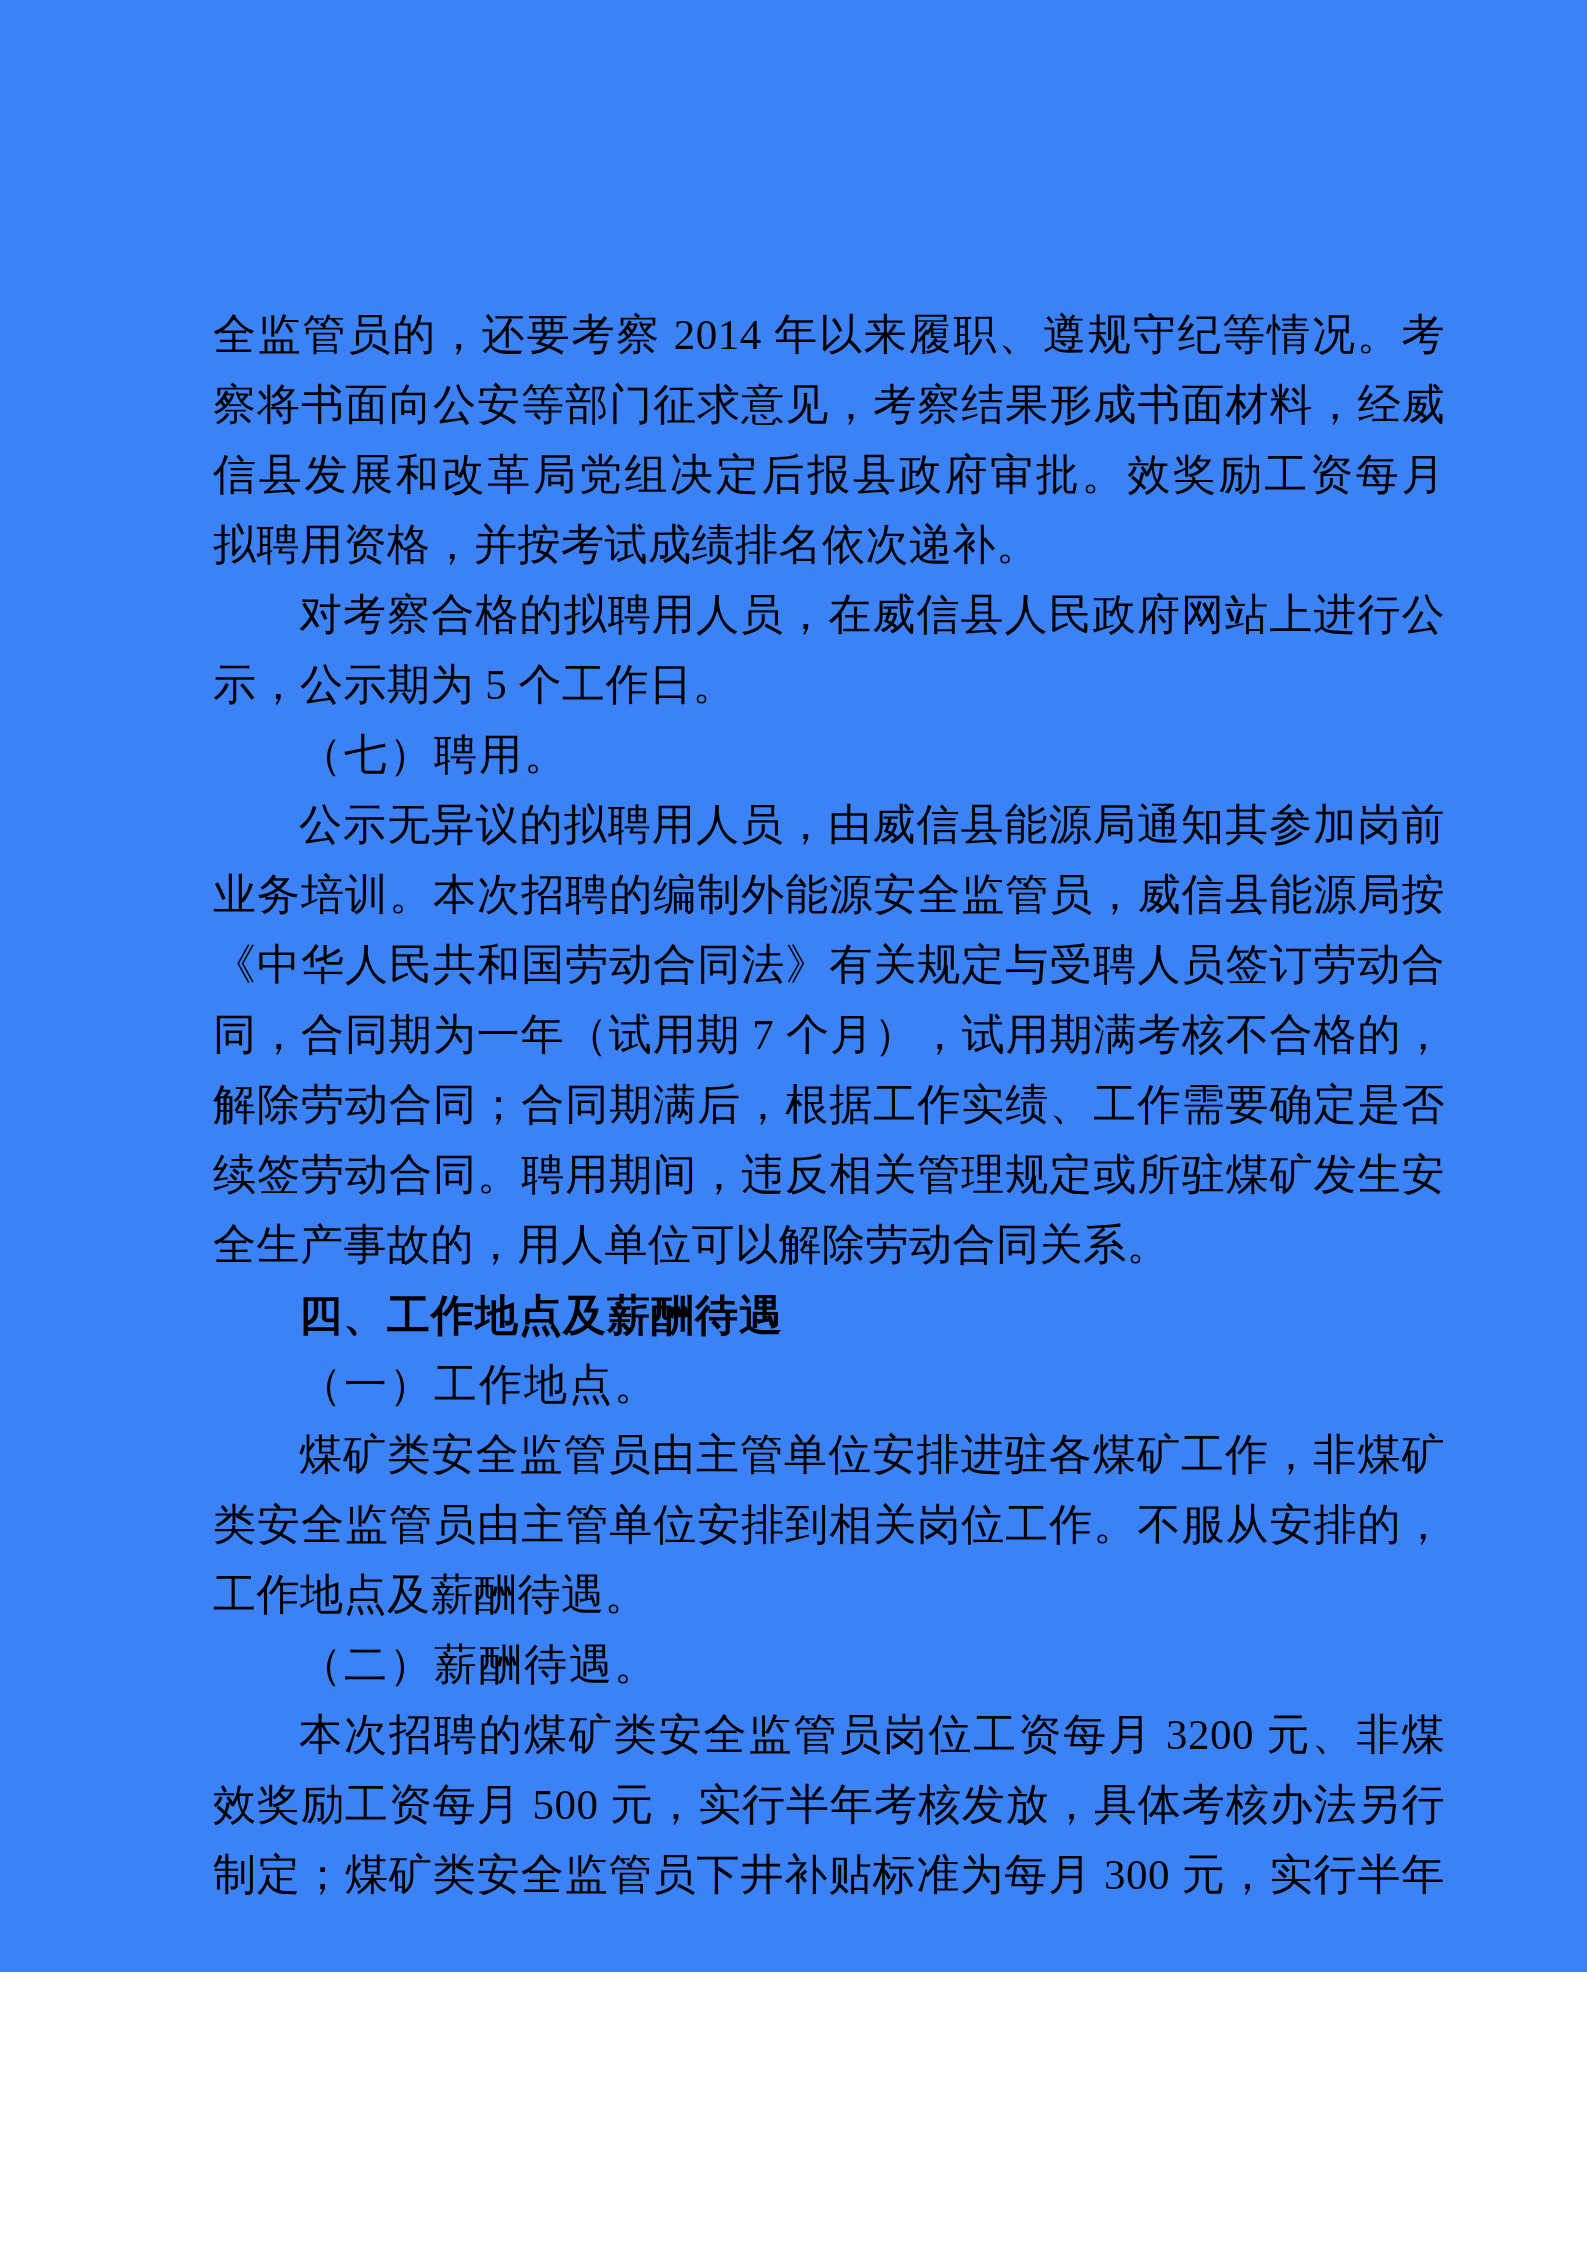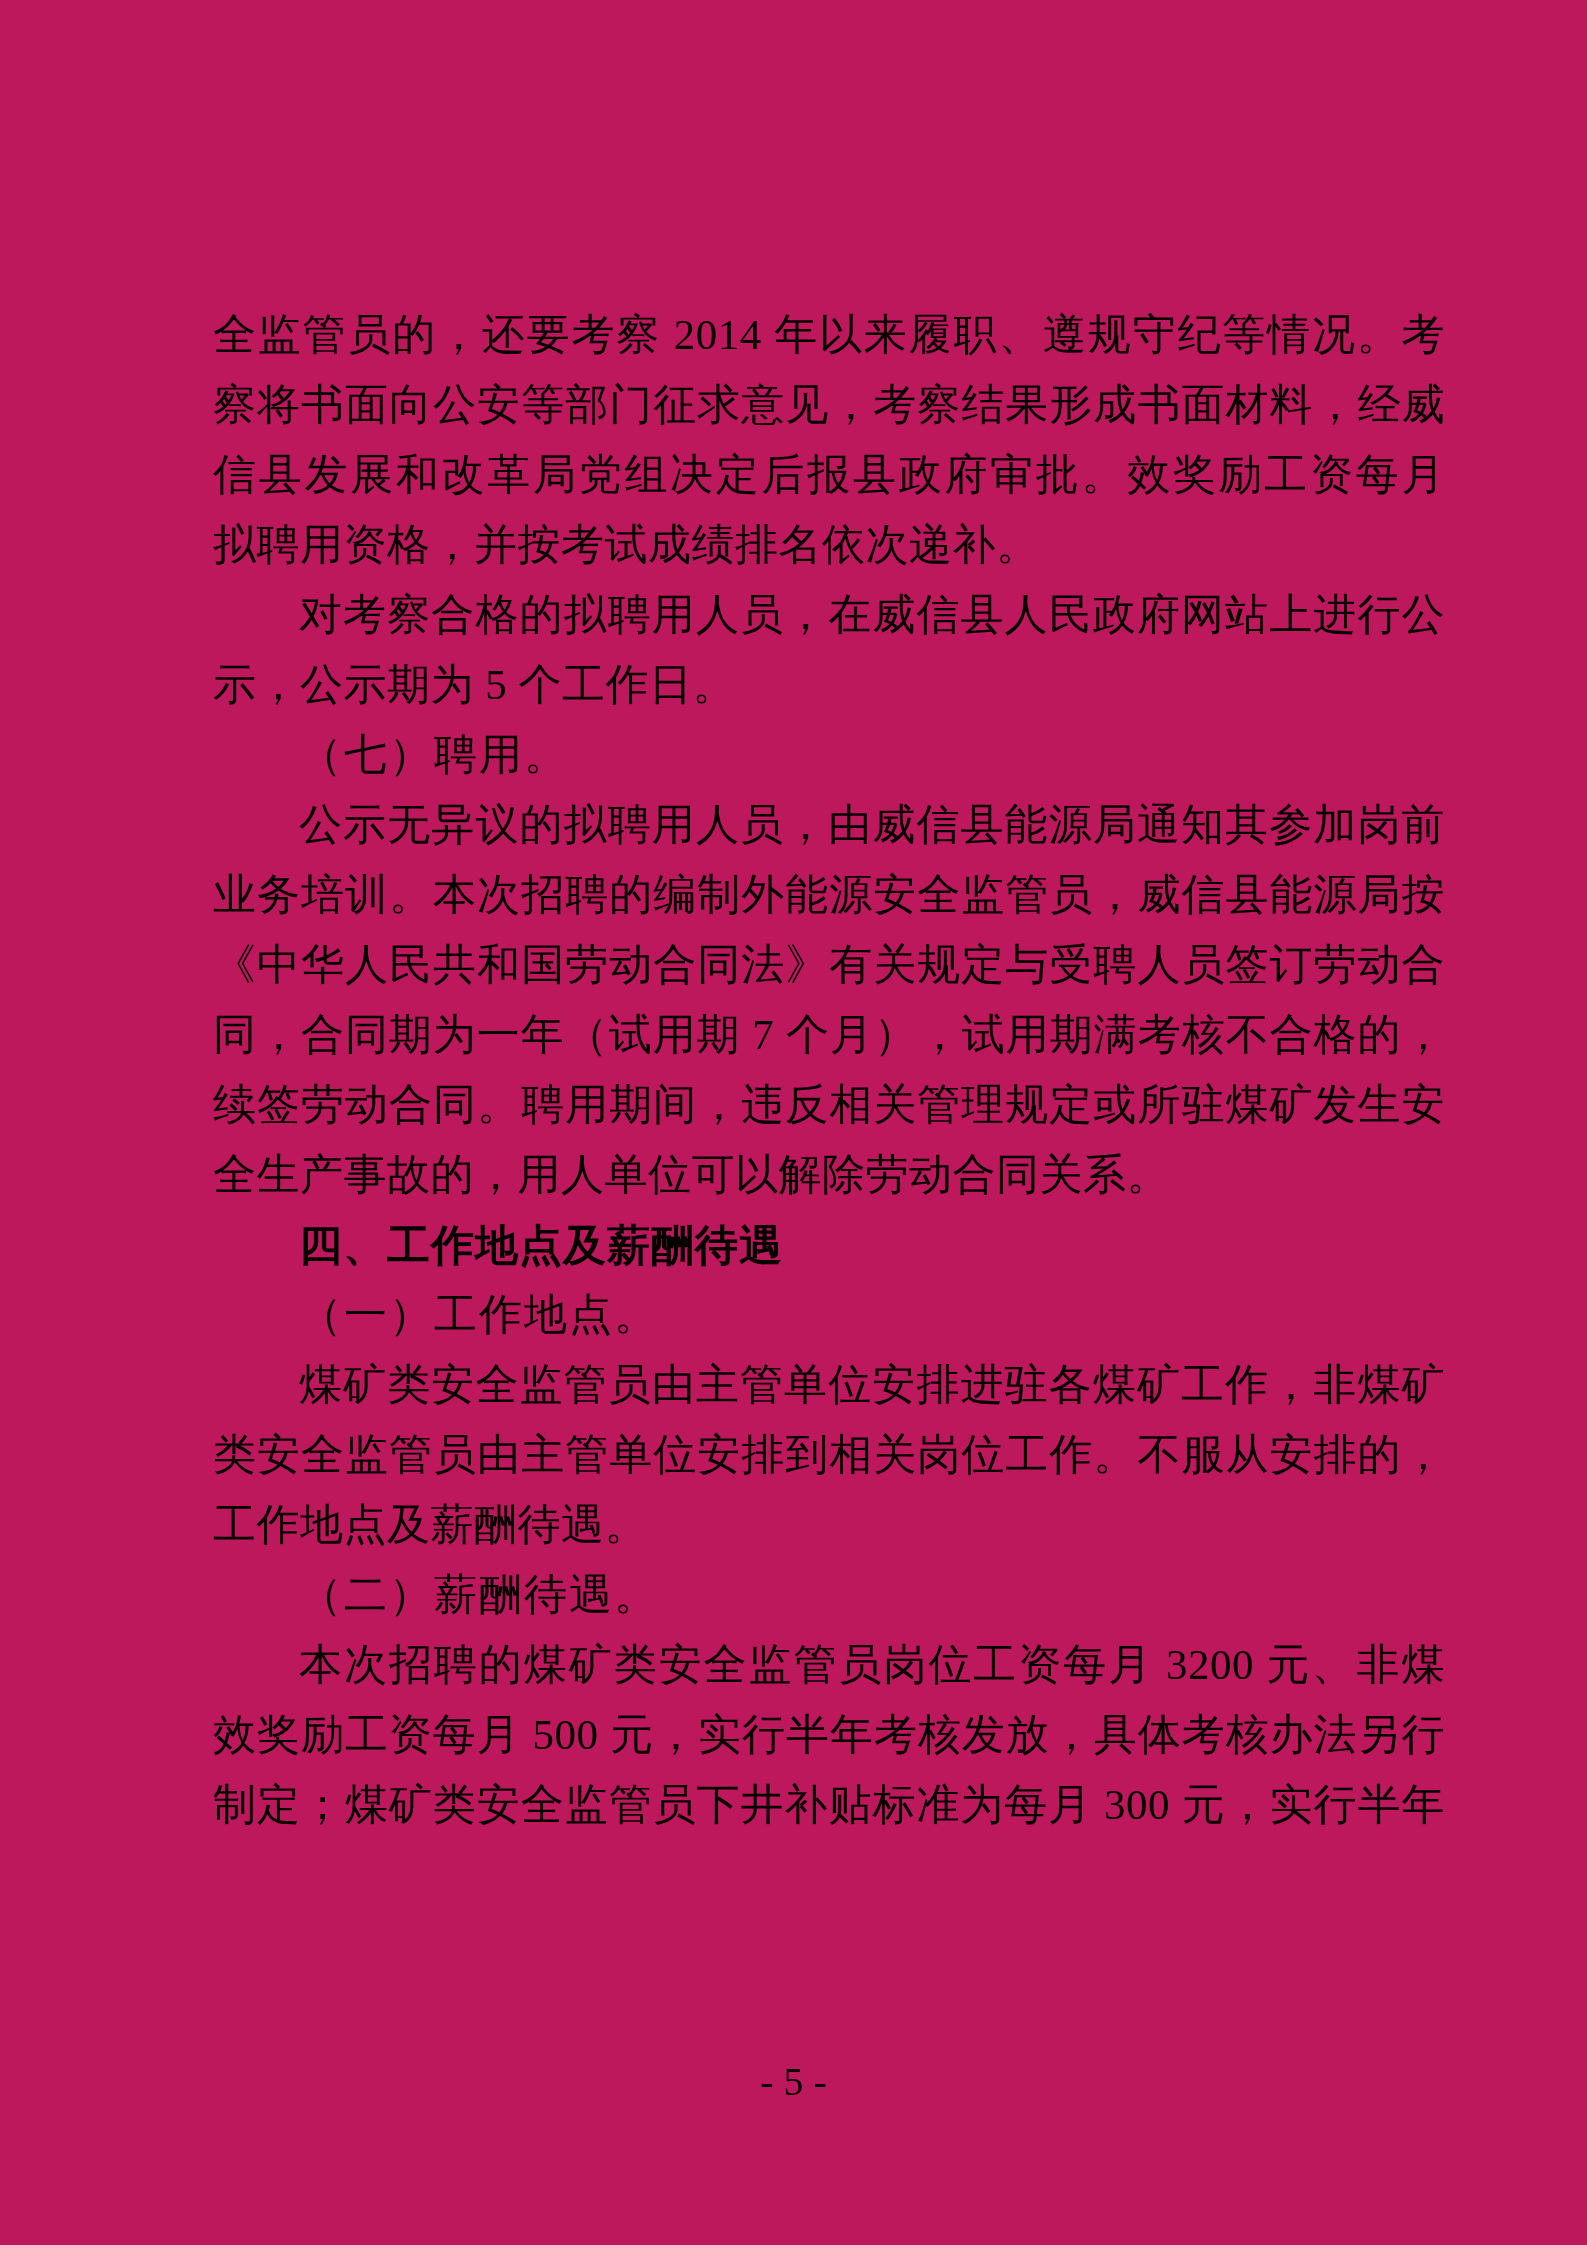--- a/index.html
+++ b/index.html
@@ -3,22 +3,22 @@
 <meta charset="utf-8">
 <style>
   html, body {
     margin: 0;
     padding: 0;
     background: #ffffff;
   }
   .page {
     position: relative;
     width: 1587px;
-    height: 2245px;
-    background: #be185d;
+    height: 1972px;
+    background: #3b82f6;
     overflow: hidden;
     font-family: "Liberation Serif", "DejaVu Serif", serif;
     color: #000000;
   }
   .content {
     position: absolute;
     left: 213px;
     top: 300px;
     width: 1232px;
   }
@@ -67,20 +67,21 @@
     <div class="line j">察将书面向公安等部门征求意见，考察结果形成书面材料，经威</div>
     <div class="line j">信县发展和改革局党组决定后报县政府审批。效奖励工资每月</div>
     <div class="line">拟聘用资格，并按考试成绩排名依次递补。</div>
     <div class="line indent j">对考察合格的拟聘用人员，在威信县人民政府网站上进行公</div>
     <div class="line">示，公示期为 5 个工作日。</div>
     <div class="line indent kai">（七）聘用。</div>
     <div class="line indent j">公示无异议的拟聘用人员，由威信县能源局通知其参加岗前</div>
     <div class="line j">业务培训。本次招聘的编制外能源安全监管员，威信县能源局按</div>
     <div class="line j">《中华人民共和国劳动合同法》有关规定与受聘人员签订劳动合</div>
     <div class="line j">同，合同期为一年（试用期 7 个月），试用期满考核不合格的，</div>
+    <div class="line j">解除劳动合同；合同期满后，根据工作实绩、工作需要确定是否</div>
     <div class="line j">续签劳动合同。聘用期间，违反相关管理规定或所驻煤矿发生安</div>
     <div class="line">全生产事故的，用人单位可以解除劳动合同关系。</div>
     <div class="line indent heading">四、工作地点及薪酬待遇</div>
     <div class="line indent kai">（一）工作地点。</div>
     <div class="line indent j">煤矿类安全监管员由主管单位安排进驻各煤矿工作，非煤矿</div>
     <div class="line j">类安全监管员由主管单位安排到相关岗位工作。不服从安排的，</div>
     <div class="line">工作地点及薪酬待遇。</div>
     <div class="line indent kai">（二）薪酬待遇。</div>
     <div class="line indent j">本次招聘的煤矿类安全监管员岗位工资每月 3200 元、非煤</div>
     <div class="line j">效奖励工资每月 500 元，实行半年考核发放，具体考核办法另行</div>

